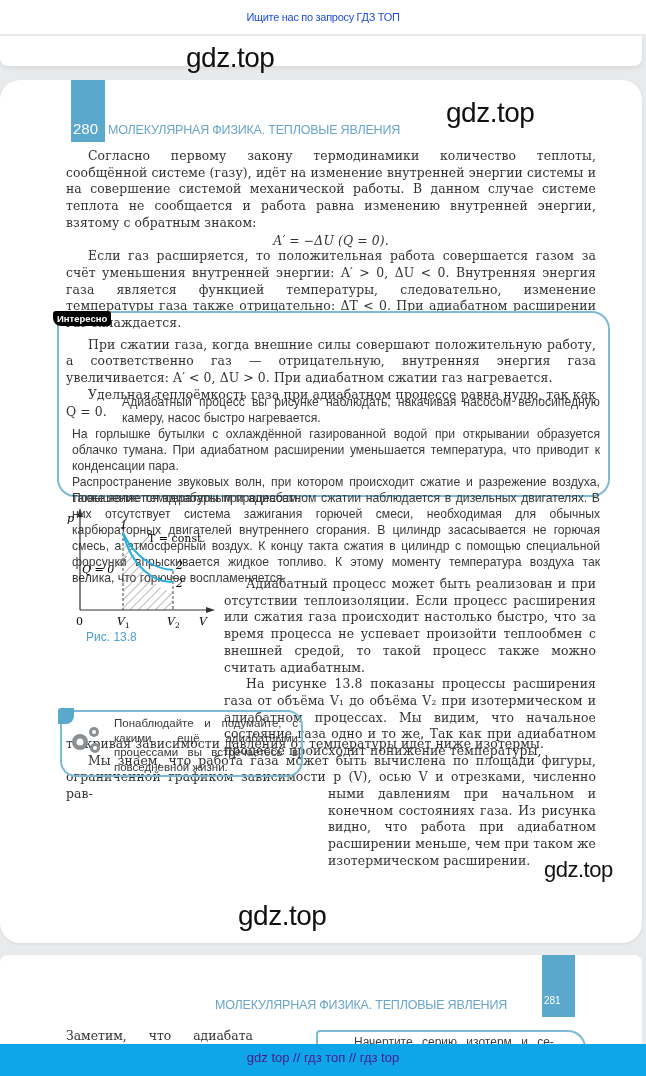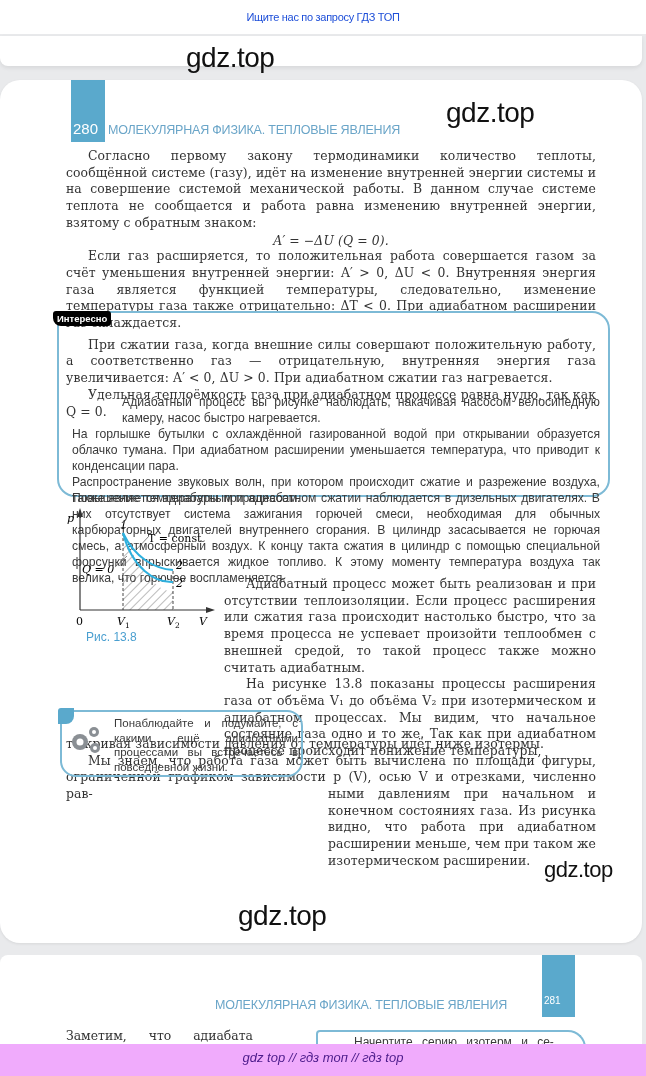--- a/index.html
+++ b/index.html
@@ -34,21 +34,21 @@
   .think-text { position: absolute; left: 114px; top: 716px; width: 184px; font-family: Liberation Sans, sans-serif; font-size: 11.5px; line-height: 14.6px; color: #3a3a3a; text-align: justify; }
 
   .page2 { position: absolute; left: 0; top: 955px; width: 642px; height: 121px; background: #fff; border-radius: 8px 8px 0 0; }
   .page2-tab { position: absolute; left: 542px; top: 0; width: 33px; height: 62px; background: #5aa9cc; }
   .page2-num { position: absolute; left: 544px; top: 40px; color: #fff; font-family: "Liberation Sans", sans-serif; font-size: 10px; }
   .page2-title { position: absolute; left: 215px; top: 43px; color: #6aa5c8; font-family: "Liberation Sans", sans-serif; font-size: 12.5px; letter-spacing: -0.2px; }
   .page2-text { position: absolute; left: 66px; top: 73px; width: 230px; font-size: 12.4px; word-spacing: 18px; color: #333; }
   .page2-box { position: absolute; left: 316px; top: 75px; width: 270px; height: 30px; border: 2px solid #7dbad6; border-bottom: none; border-radius: 4px 18px 0 0; overflow: hidden; }
   .page2-box span { position: absolute; left: 36px; top: 3px; font-family: "Liberation Sans", sans-serif; font-size: 12px; color: #3a3a3a; word-spacing: 6px; }
 
-  .bottom-bar { position: absolute; left: 0; top: 1044px; width: 646px; height: 32px; background: #f0abfc; text-align: center; font-style: italic; }
+  .bottom-bar { position: absolute; left: 0; top: 1044px; width: 646px; height: 32px; background: #0ea5e9; text-align: center; }
   .bottom-bar span { font-family: "Liberation Sans", sans-serif; font-size: 13px; color: #4b1a8a; line-height: 28px; }
 </style>
 </head>
 <body>
 
 <div class="top-banner">
   <span>Ищите нас по запросу ГДЗ ТОП</span>
 </div>
 
 <div class="card1"></div>

